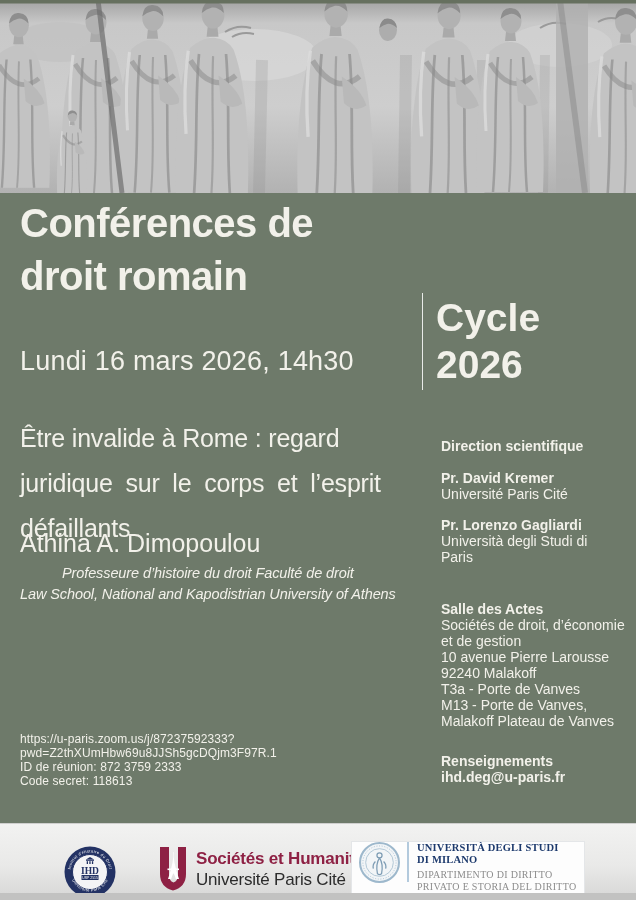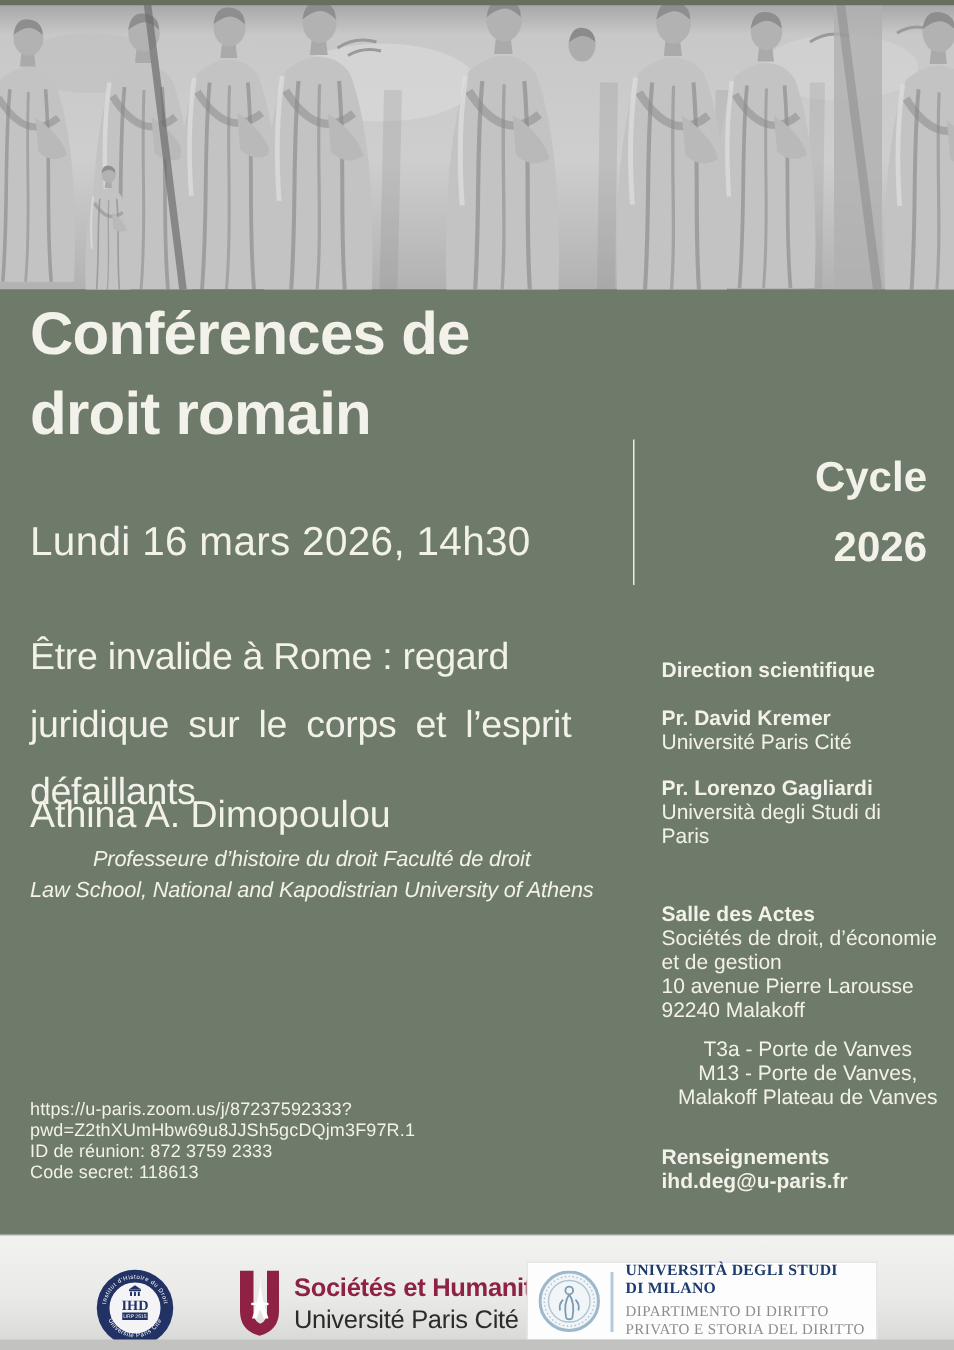--- a/index.html
+++ b/index.html
@@ -13,52 +13,52 @@
     font-family: "Liberation Sans", sans-serif;
   }
   
   .frieze { position: absolute; top: 0; left: 0; width: 636px; height: 193px; }
   
   .green { position: absolute; top: 193px; left: 0; width: 636px; height: 630px; color: #f2f1ea; }
   .title { position: absolute; left: 20px; top: 4px; font-size: 40px; font-weight: 700; line-height: 53px; letter-spacing: -0.5px; }
   .title span { display: block; }
   .date-line { position: absolute; left: 20px; top: 153px; font-size: 27px; font-weight: 400; letter-spacing: 0.2px; }
   .cycle-rule { position: absolute; left: 422px; top: 100px; width: 1px; height: 97px; background: rgba(255,255,255,0.85); }
-  .cycle { position: absolute; left: 436px; top: 101px; width: 182px; text-align: right; font-size: 28px; font-weight: 700; line-height: 47px; }
+  .cycle { position: absolute; left: 436px; top: 101px; width: 182px; text-align: left; font-size: 39px; font-weight: 700; line-height: 47px; }
   .cycle span { display: block; }
   .topic { position: absolute; left: 20px; top: 223px; width: 412px; font-size: 25px; line-height: 45px; letter-spacing: -0.2px; }
   .topic span { display: block; white-space: nowrap; }
   .topic .justified { word-spacing: 6px; }
   .speaker { position: absolute; left: 20px; top: 336px; }
   .speaker-name { font-size: 25px; line-height: 29px; font-weight: 400; }
   .speaker-role { margin-top: 5px; font-size: 14.5px; font-style: italic; line-height: 21px; letter-spacing: -0.1px; }
   .speaker-role span { display: block; white-space: nowrap; text-align: center; }
   .zoom-block { position: absolute; left: 20px; top: 539px; font-size: 12px; line-height: 14px; letter-spacing: 0.1px; }
   .zoom-block span { display: block; white-space: nowrap; }
   
   .right-col { position: absolute; left: 441px; top: 245px; width: 195px; font-size: 14px; line-height: 16px; }
   .right-col .sec span { display: block; white-space: nowrap; }
   .right-col .hd { font-weight: 700; }
   .sec-dir2 { margin-top: 15px; }
   .sec-dir1 { margin-top: 16px; }
   .sec-venue { margin-top: 36px; }
-  .sec-transit { margin-top: 10px; text-align: center; }
+  .sec-transit { margin-top: 0; }
   .sec-contact { margin-top: 24px; }
   
   .footer { position: absolute; left: 0; bottom: 0; width: 636px; height: 77px;
     background: linear-gradient(180deg, #f2f2f1 0%, #e9e9e8 55%, #d6d6d5 100%);
     border-top: 1px solid #cfcfce; }
   .footer-strip { position: absolute; left: 0; bottom: 0; width: 636px; height: 7px; background: #c2c2c1; }
   .ihd-logo { position: absolute; left: 64px; top: 22px; width: 52px; height: 52px; }
   .upc-logo { position: absolute; left: 158px; top: 23px; display: flex; align-items: center; }
   .upc-text { margin-left: 8px; }
   .upc-line1 { color: #8e2144; font-weight: 700; font-size: 17px; line-height: 21px; letter-spacing: -0.2px; }
   .upc-line2 { color: #2b2b2b; font-weight: 400; font-size: 17px; line-height: 21px; letter-spacing: -0.2px; }
   .milano-card { position: absolute; left: 352px; top: 18px; width: 232px; height: 51px;
-    background: #fdfdfd; display: flex; align-items: center; box-shadow: 0 0 0 1px #e4e6e8; }
+    background: #fdfdfd; display: flex; box-shadow: 0 0 0 1px #e4e6e8; }
   .milano-seal { margin-left: 7px; width: 41px; height: 41px; flex: 0 0 auto; }
   .milano-divider { width: 2px; height: 40px; background: #b3cadd; margin-left: 7px; }
   .milano-text { margin-left: 8px; font-family: "Liberation Serif", serif; }
   .milano-name { color: #1d3a6d; font-weight: 700; font-size: 10.5px; line-height: 12px; letter-spacing: 0.2px; }
   .milano-dept { margin-top: 3px; color: #8c8c8c; font-weight: 400; font-size: 10px; line-height: 12px; letter-spacing: 0.3px; }
   .milano-text span { display: block; white-space: nowrap; }
 </style>
 </head>
 <body>
 

